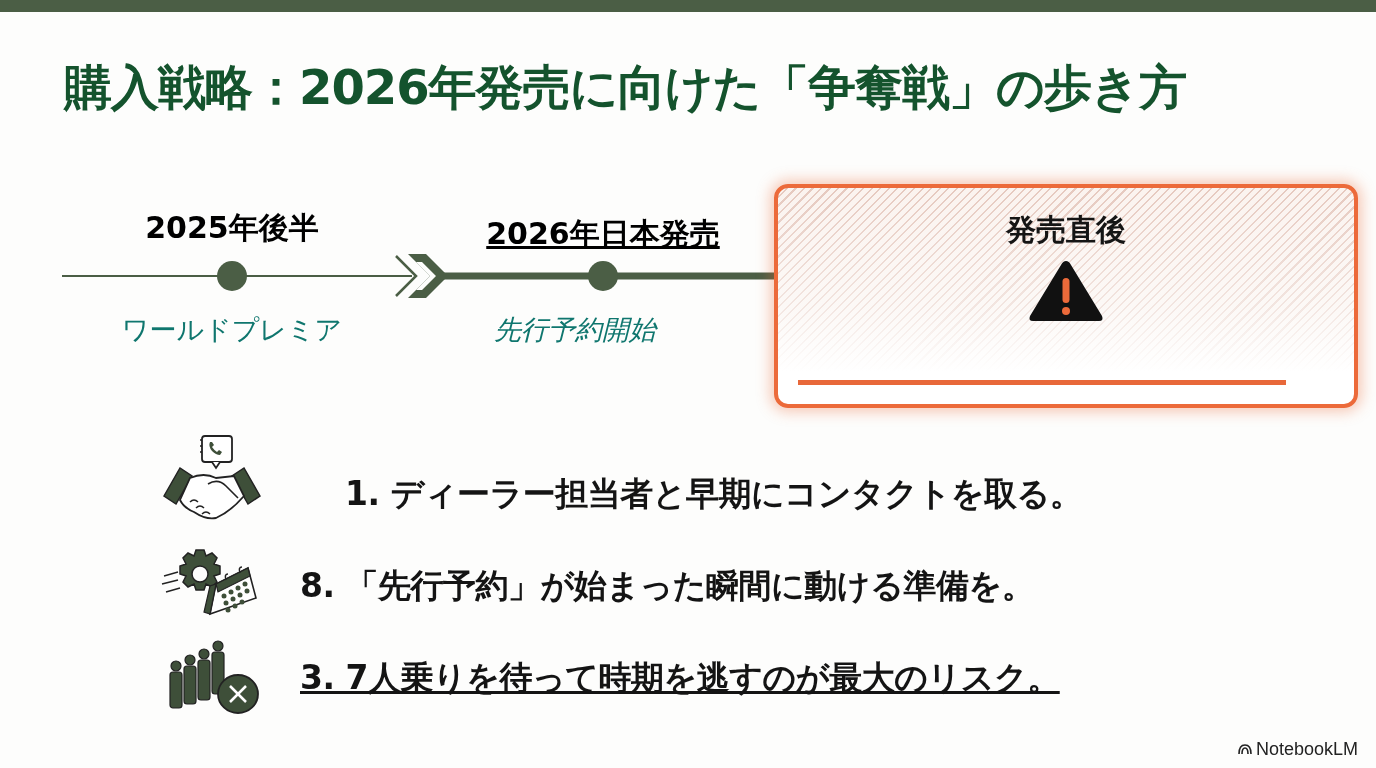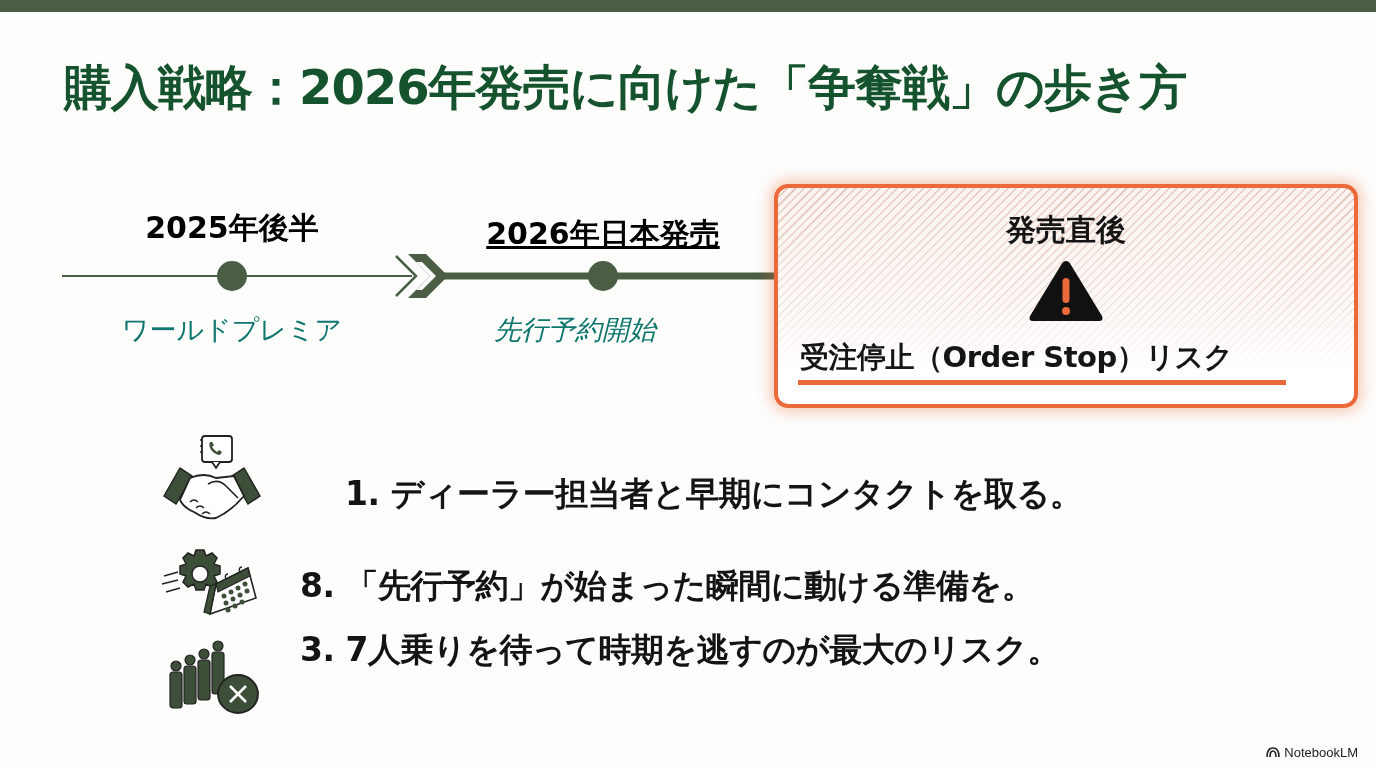--- a/index.html
+++ b/index.html
@@ -21,21 +21,21 @@
       box-shadow: 0 0 14px 4px rgba(236,106,58,0.35);
     }
     .risk-title { position: absolute; left: 50%; top: 22px; transform: translateX(-50%); font-size: 30px; font-weight: bold; white-space: nowrap; color: #151515; }
     .warn-icon { position: absolute; left: 50%; top: 70px; transform: translateX(-50%); width: 80px; height: 66px; }
     .risk-text { position: absolute; left: 22px; top: 150px; font-size: 29px; font-weight: bold; white-space: nowrap; color: #151515; letter-spacing: -0.5px; }
     .risk-underline { position: absolute; left: 20px; top: 192px; width: 488px; height: 5px; background: #e8683a; }
 
     .action { position: absolute; left: 300px; font-size: 33px; font-weight: bold; white-space: nowrap; color: #141414; letter-spacing: -0.5px; }
     .action-icon { position: absolute; }
 
-    .brand { position: absolute; right: 18px; bottom: 8px; font-size: 13px; color: #222; display: flex; align-items: center; gap: 4px; font-family: "Liberation Sans", sans-serif; }
+    .brand { position: absolute; right: 18px; bottom: 8px; font-size: 18px; color: #222; display: flex; align-items: center; gap: 4px; font-family: "Liberation Sans", sans-serif; }
   </style>
 </head>
 <body>
 
 <div class="top-bar"></div>
 
 <div class="title">購入戦略：2026年発売に向けた「争奪戦」の歩き方</div>
 
 <svg class="timeline-svg" width="1376" height="768">
   <line x1="62" y1="276" x2="412" y2="276" stroke="#4b5e45" stroke-width="2"></line>
@@ -55,21 +55,20 @@
 <div class="tl-label" style="left:603px; top:214px;text-decoration:underline;">2026年日本発売</div>
 <div class="tl-sub" style="left:575px; top:312px;font-style:italic;">先行予約開始</div>
 
 <div class="risk-box">
   <div class="risk-title">発売直後</div>
   <svg class="warn-icon" viewBox="0 0 80 66">
     <path d="M40 3 Q43 3 45 7 L76 58 Q78 63 73 63 L7 63 Q2 63 4 58 L35 7 Q37 3 40 3 Z" fill="#111"></path>
     <rect x="36.5" y="20" width="7" height="25" rx="3.5" fill="#ec6a3a"></rect>
     <circle cx="40" cy="53" r="4" fill="#ec6a3a"></circle>
   </svg>
-  <div class="risk-text">受注停止（Order Stop）リスク</div>
   <div class="risk-underline"></div>
 </div>
 
 <svg class="action-icon" style="left:160px; top:432px;" width="104" height="94" viewBox="0 0 104 94">
   <rect x="42" y="4" width="30" height="26" rx="3" fill="#fff" stroke="#222" stroke-width="1.8"></rect>
   <path d="M52 30 L56 36 L60 30" fill="#fff" stroke="#222" stroke-width="1.8"></path>
   <path d="M50 10 q-2 4 2 9 q4 4 8 4 l2 -3 l-3 -2 l-2 2 q-3 -2 -5 -5 l2 -2 l-2 -3 z" fill="#3e4f39"></path>
   <line x1="42" y1="8" x2="40" y2="8" stroke="#222" stroke-width="1.5"></line>
   <line x1="42" y1="14" x2="40" y2="14" stroke="#222" stroke-width="1.5"></line>
   <line x1="42" y1="20" x2="40" y2="20" stroke="#222" stroke-width="1.5"></line>
@@ -118,20 +117,20 @@
     <circle cx="54" cy="14" r="5"></circle>
       <rect x="48" y="20" width="12" height="42" rx="3"></rect>
   </g>
   <ellipse cx="74" cy="62" rx="20" ry="19" fill="#3e4f39" stroke="#222" stroke-width="1.8"></ellipse>
   <line x1="66" y1="54" x2="82" y2="70" stroke="#fff" stroke-width="2.5"></line>
   <line x1="82" y1="54" x2="66" y2="70" stroke="#fff" stroke-width="2.5"></line>
 </svg>
 
 <div class="action" style="top:472px;margin-left:45px;">1. ディーラー担当者と早期にコンタクトを取る。</div>
 <div class="action" style="top:564px;">8. 「先行予約」が始まった瞬間に動ける準備を。</div>
-<div class="action" style="top:628px;">3. 7人乗りを待って時期を逃すのが最大のリスク。</div>
+<div class="action" style="top:656px;text-decoration:underline;">3. 7人乗りを待って時期を逃すのが最大のリスク。</div>
 
 <div class="brand">
   <svg width="14" height="11" viewBox="0 0 14 11">
     <path d="M1 10 Q1 1 7 1 Q13 1 13 10 M4 10 Q4 4 7 4 Q10 4 10 10" fill="none" stroke="#222" stroke-width="1.6"></path>
   </svg>
   <span>NotebookLM</span>
 </div>
 
 </body></html>

